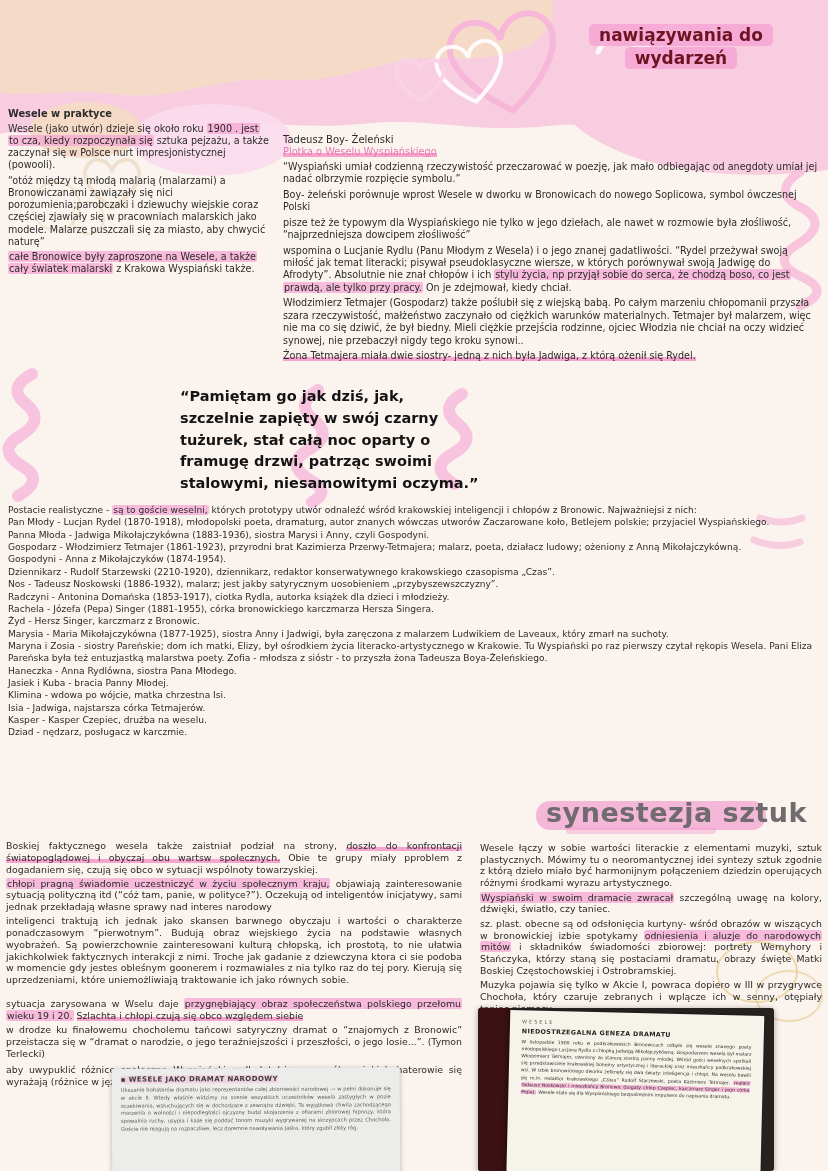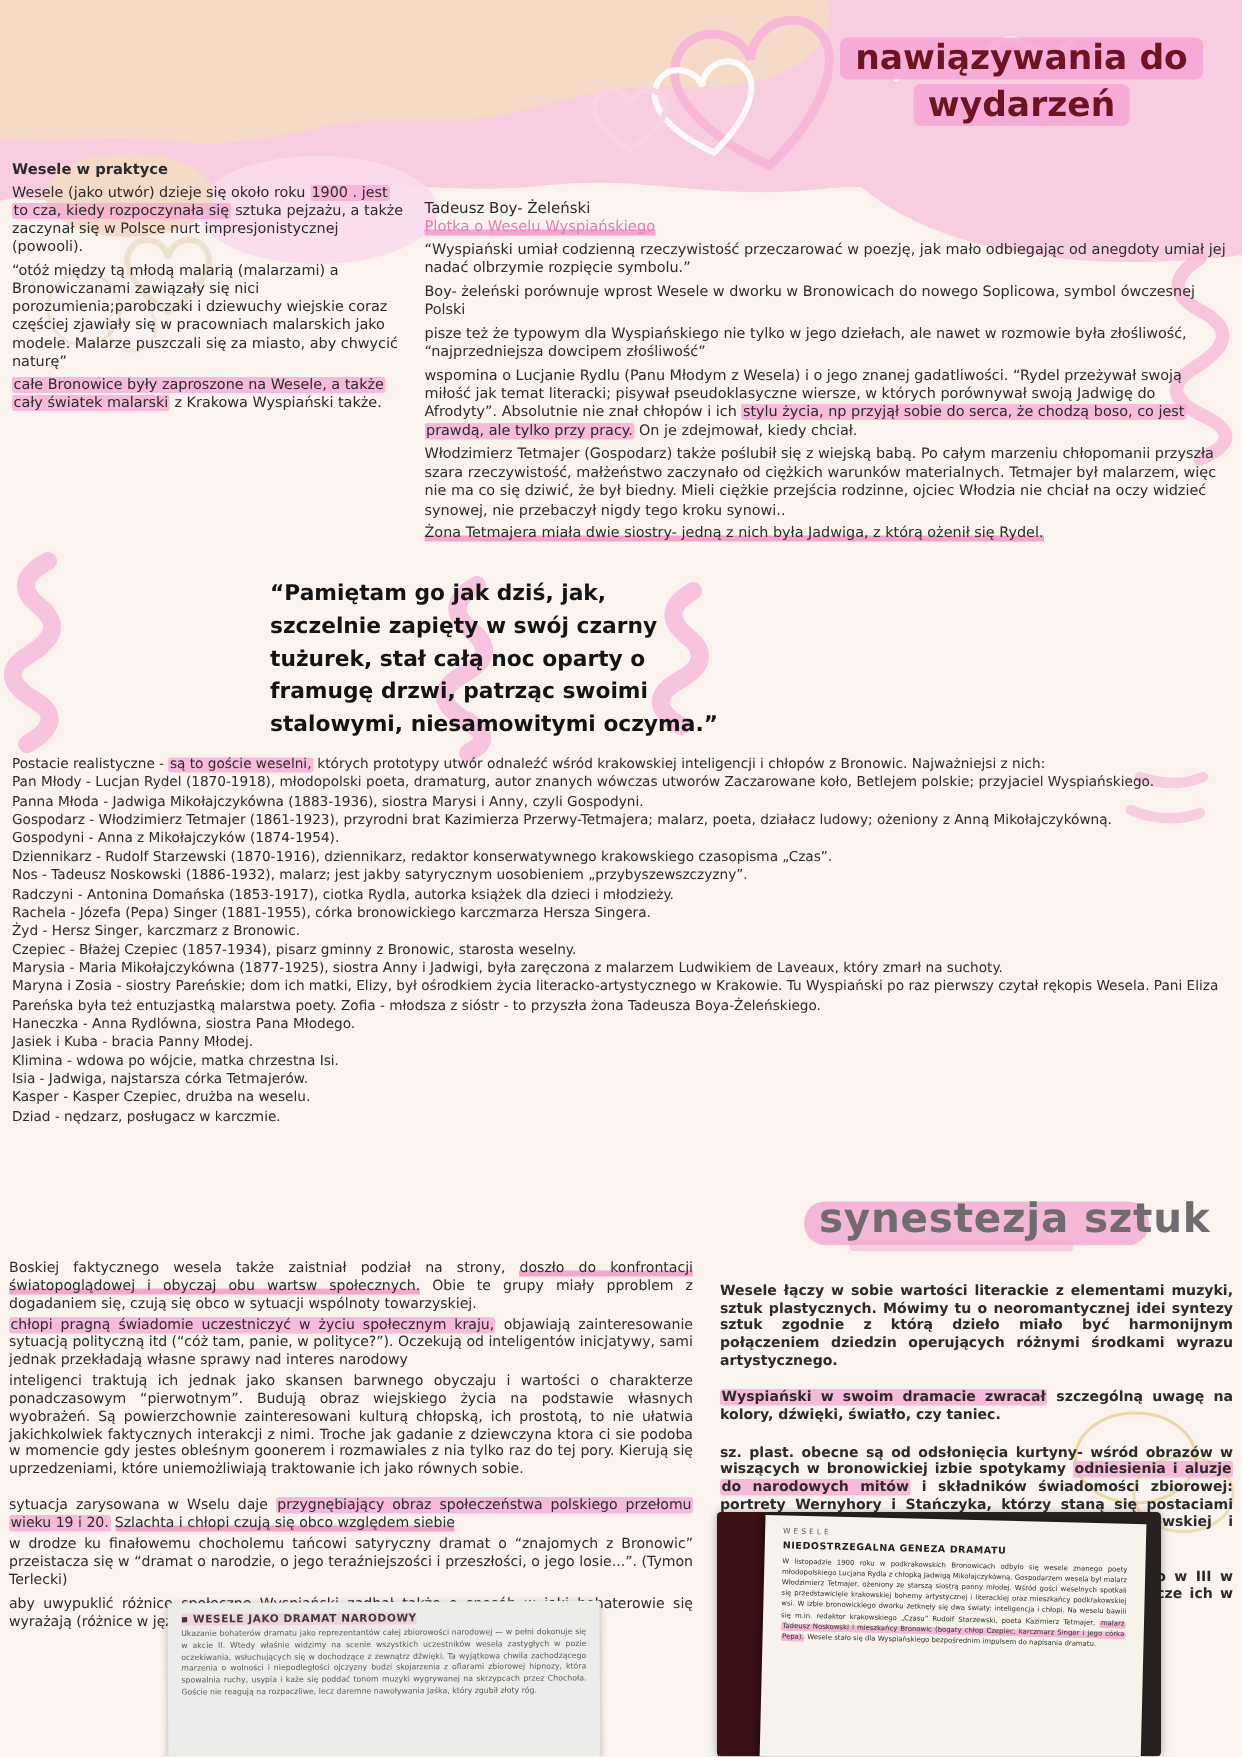--- a/index.html
+++ b/index.html
@@ -1,21 +1,21 @@
 <!DOCTYPE html>
 <html lang="pl"><head>
 <meta charset="utf-8">
 <style>
   html,body{margin:0;padding:0;background:#faf3ee;}
   .page{position:relative;width:828px;height:1171px;background:#fbf4ee;overflow:hidden;
         font-family:"DejaVu Sans","Liberation Sans",sans-serif;color:#2b2b2b;}
   svg.deco{position:absolute;inset:0;z-index:0;pointer-events:none;}
 
   .title-block{position:absolute;top:24px;left:552px;width:258px;text-align:center;z-index:2;
-               font-weight:bold;font-size:23px;line-height:1.34;color:#6d1321;}
+               font-weight:bold;font-size:17px;line-height:1.34;color:#6d1321;}
   .title-block .mark{background:rgba(245,165,210,.85);padding:1px 10px;border-radius:5px;
                box-decoration-break:clone;-webkit-box-decoration-break:clone;}
 
   .hl{background:rgba(246,167,211,.75);border-radius:2px;padding:0 1px;
       box-decoration-break:clone;-webkit-box-decoration-break:clone;}
   .hl-soft{background:rgba(246,180,215,.45);border-radius:2px;}
   .ulp{background-image:linear-gradient(rgba(246,150,200,.85),rgba(246,150,200,.85));
        background-size:100% 4px;background-repeat:no-repeat;background-position:0 98%;}
   .pink{color:#e678b5;}
 
@@ -37,21 +37,21 @@
 
   .syn-heading{position:absolute;top:797px;left:546px;z-index:2;font-size:27px;font-weight:bold;
                color:#6f6b6f;letter-spacing:.5px;}
 
   .social-col{position:absolute;top:840px;left:6px;width:456px;font-size:9.4px;line-height:1.26;z-index:1;}
   .social-col p{margin:0 0 2px;text-align:justify;}
   .social-col p.gap{margin-bottom:12px;}
   .social-col p.gap2{margin-bottom:5px;}
 
   .syn-col{position:absolute;top:842px;left:480px;width:342px;font-size:9.4px;line-height:1.24;z-index:1;}
-  .syn-col p{margin:13px 0 3px;text-align:justify;font-weight:bold;}
+  .syn-col p{margin:0 0 3px;text-align:justify;}
 
   .scan-note{position:absolute;top:1068px;left:112px;width:288px;height:130px;z-index:2;
              background:#ececе9;background:#ececea;box-shadow:0 1px 5px rgba(0,0,0,.28);
              padding:7px 9px;box-sizing:border-box;transform:rotate(-.3deg);overflow:hidden;}
   .scan-note .scan-title{font-size:7px;font-weight:bold;letter-spacing:.4px;color:#3c3c3c;margin:0 0 3px;}
   .scan-note .scan-body{font-size:5.2px;line-height:1.5;color:#5a5a58;text-align:justify;margin:0;}
 
   .book-photo{position:absolute;top:1008px;left:478px;width:296px;height:163px;z-index:2;
               background:#272220;border-radius:3px;overflow:hidden;box-shadow:0 1px 6px rgba(0,0,0,.35);}
   .book-cover{position:absolute;left:0;top:0;bottom:0;width:32px;background:#3b1113;}
@@ -141,26 +141,25 @@
   <div class="characters">
     <p class="intro">
       <span>Postacie realistyczne -</span>
       <span class="hl">są to goście weselni,</span>
       <span>których prototypy utwór odnaleźć wśród krakowskiej inteligencji i chłopów z Bronowic. Najważniejsi z nich:</span>
     </p>
     <div class="ci">Pan Młody - Lucjan Rydel (1870-1918), młodopolski poeta, dramaturg, autor znanych wówczas utworów Zaczarowane koło, Betlejem polskie; przyjaciel Wyspiańskiego.</div>
     <div class="ci">Panna Młoda - Jadwiga Mikołajczykówna (1883-1936), siostra Marysi i Anny, czyli Gospodyni.</div>
     <div class="ci">Gospodarz - Włodzimierz Tetmajer (1861-1923), przyrodni brat Kazimierza Przerwy-Tetmajera; malarz, poeta, działacz ludowy; ożeniony z Anną Mikołajczykówną.</div>
     <div class="ci">Gospodyni - Anna z Mikołajczyków (1874-1954).</div>
-    <div class="ci">Dziennikarz - Rudolf Starzewski (1870-1916), dziennikarz, redaktor konserwatywnego krakowskiego czasopisma „Czas”.</div>
+    <div class="ci">Dziennikarz - Rudolf Starzewski (2210-1920), dziennikarz, redaktor konserwatywnego krakowskiego czasopisma „Czas”.</div>
     <div class="ci">Nos - Tadeusz Noskowski (1886-1932), malarz; jest jakby satyrycznym uosobieniem „przybyszewszczyzny”.</div>
     <div class="ci">Radczyni - Antonina Domańska (1853-1917), ciotka Rydla, autorka książek dla dzieci i młodzieży.</div>
     <div class="ci">Rachela - Józefa (Pepa) Singer (1881-1955), córka bronowickiego karczmarza Hersza Singera.</div>
     <div class="ci">Żyd - Hersz Singer, karczmarz z Bronowic.</div>
-    <div class="ci">Czepiec - Błażej Czepiec (1857-1934), pisarz gminny z Bronowic, starosta weselny.</div>
     <div class="ci">Marysia - Maria Mikołajczykówna (1877-1925), siostra Anny i Jadwigi, była zaręczona z malarzem Ludwikiem de Laveaux, który zmarł na suchoty.</div>
     <div class="ci">Maryna i Zosia - siostry Pareńskie; dom ich matki, Elizy, był ośrodkiem życia literacko-artystycznego w Krakowie. Tu Wyspiański po raz pierwszy czytał rękopis Wesela. Pani Eliza Pareńska była też entuzjastką malarstwa poety. Zofia - młodsza z sióstr - to przyszła żona Tadeusza Boya-Żeleńskiego.</div>
     <div class="ci">Haneczka - Anna Rydlówna, siostra Pana Młodego.</div>
     <div class="ci">Jasiek i Kuba - bracia Panny Młodej.</div>
     <div class="ci">Klimina - wdowa po wójcie, matka chrzestna Isi.</div>
     <div class="ci">Isia - Jadwiga, najstarsza córka Tetmajerów.</div>
     <div class="ci">Kasper - Kasper Czepiec, drużba na weselu.</div>
     <div class="ci">Dziad - nędzarz, posługacz w karczmie.</div>
   </div>
 

